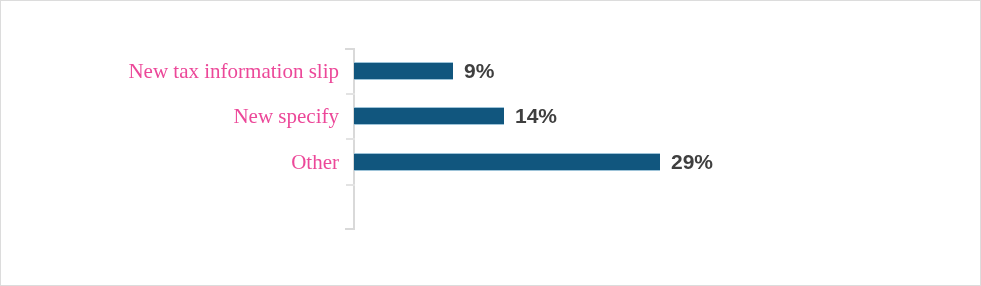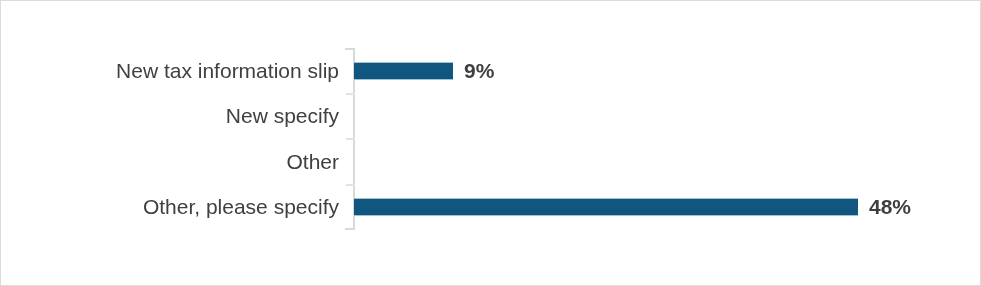--- a/index.html
+++ b/index.html
@@ -62,23 +62,24 @@
     display: flex;
     align-items: center;
   }
   .cat-label {
     position: absolute;
     left: 0;
     width: 338px;
     text-align: right;
     font-size: 21px;
     line-height: 24px;
-    color: #404040;
+    color: #ec4899;
     letter-spacing: 0px;
     white-space: nowrap;
+    font-family: Liberation Serif, serif;
   }
   .bar-wrap {
     position: absolute;
     left: 353px;
     display: flex;
     align-items: center;
   }
   .bar {
     height: 18px;
     background: #11567e;
@@ -115,29 +116,30 @@
       <div class="row">
         <span class="cat-label">New tax information slip</span>
         <div class="bar-wrap">
           <div class="bar" style="width:99px;"></div>
           <span class="val-label">9%</span>
         </div>
       </div>
 
       <div class="row">
         <span class="cat-label">New specify</span>
+        <div class="bar-wrap">
+          <div class="bar" style="width:150px;"></div>
+          <span class="val-label">14%</span>
+        </div>
       </div>
 
       <div class="row">
         <span class="cat-label">Other</span>
+        <div class="bar-wrap">
+          <div class="bar" style="width:306px;"></div>
+          <span class="val-label">29%</span>
+        </div>
       </div>
 
-      <div class="row">
-        <span class="cat-label">Other, please specify</span>
-        <div class="bar-wrap">
-          <div class="bar" style="width:504px;"></div>
-          <span class="val-label">48%</span>
-        </div>
-      </div>
 
     </div>
   </div>
 </div>
 
 </body></html>

